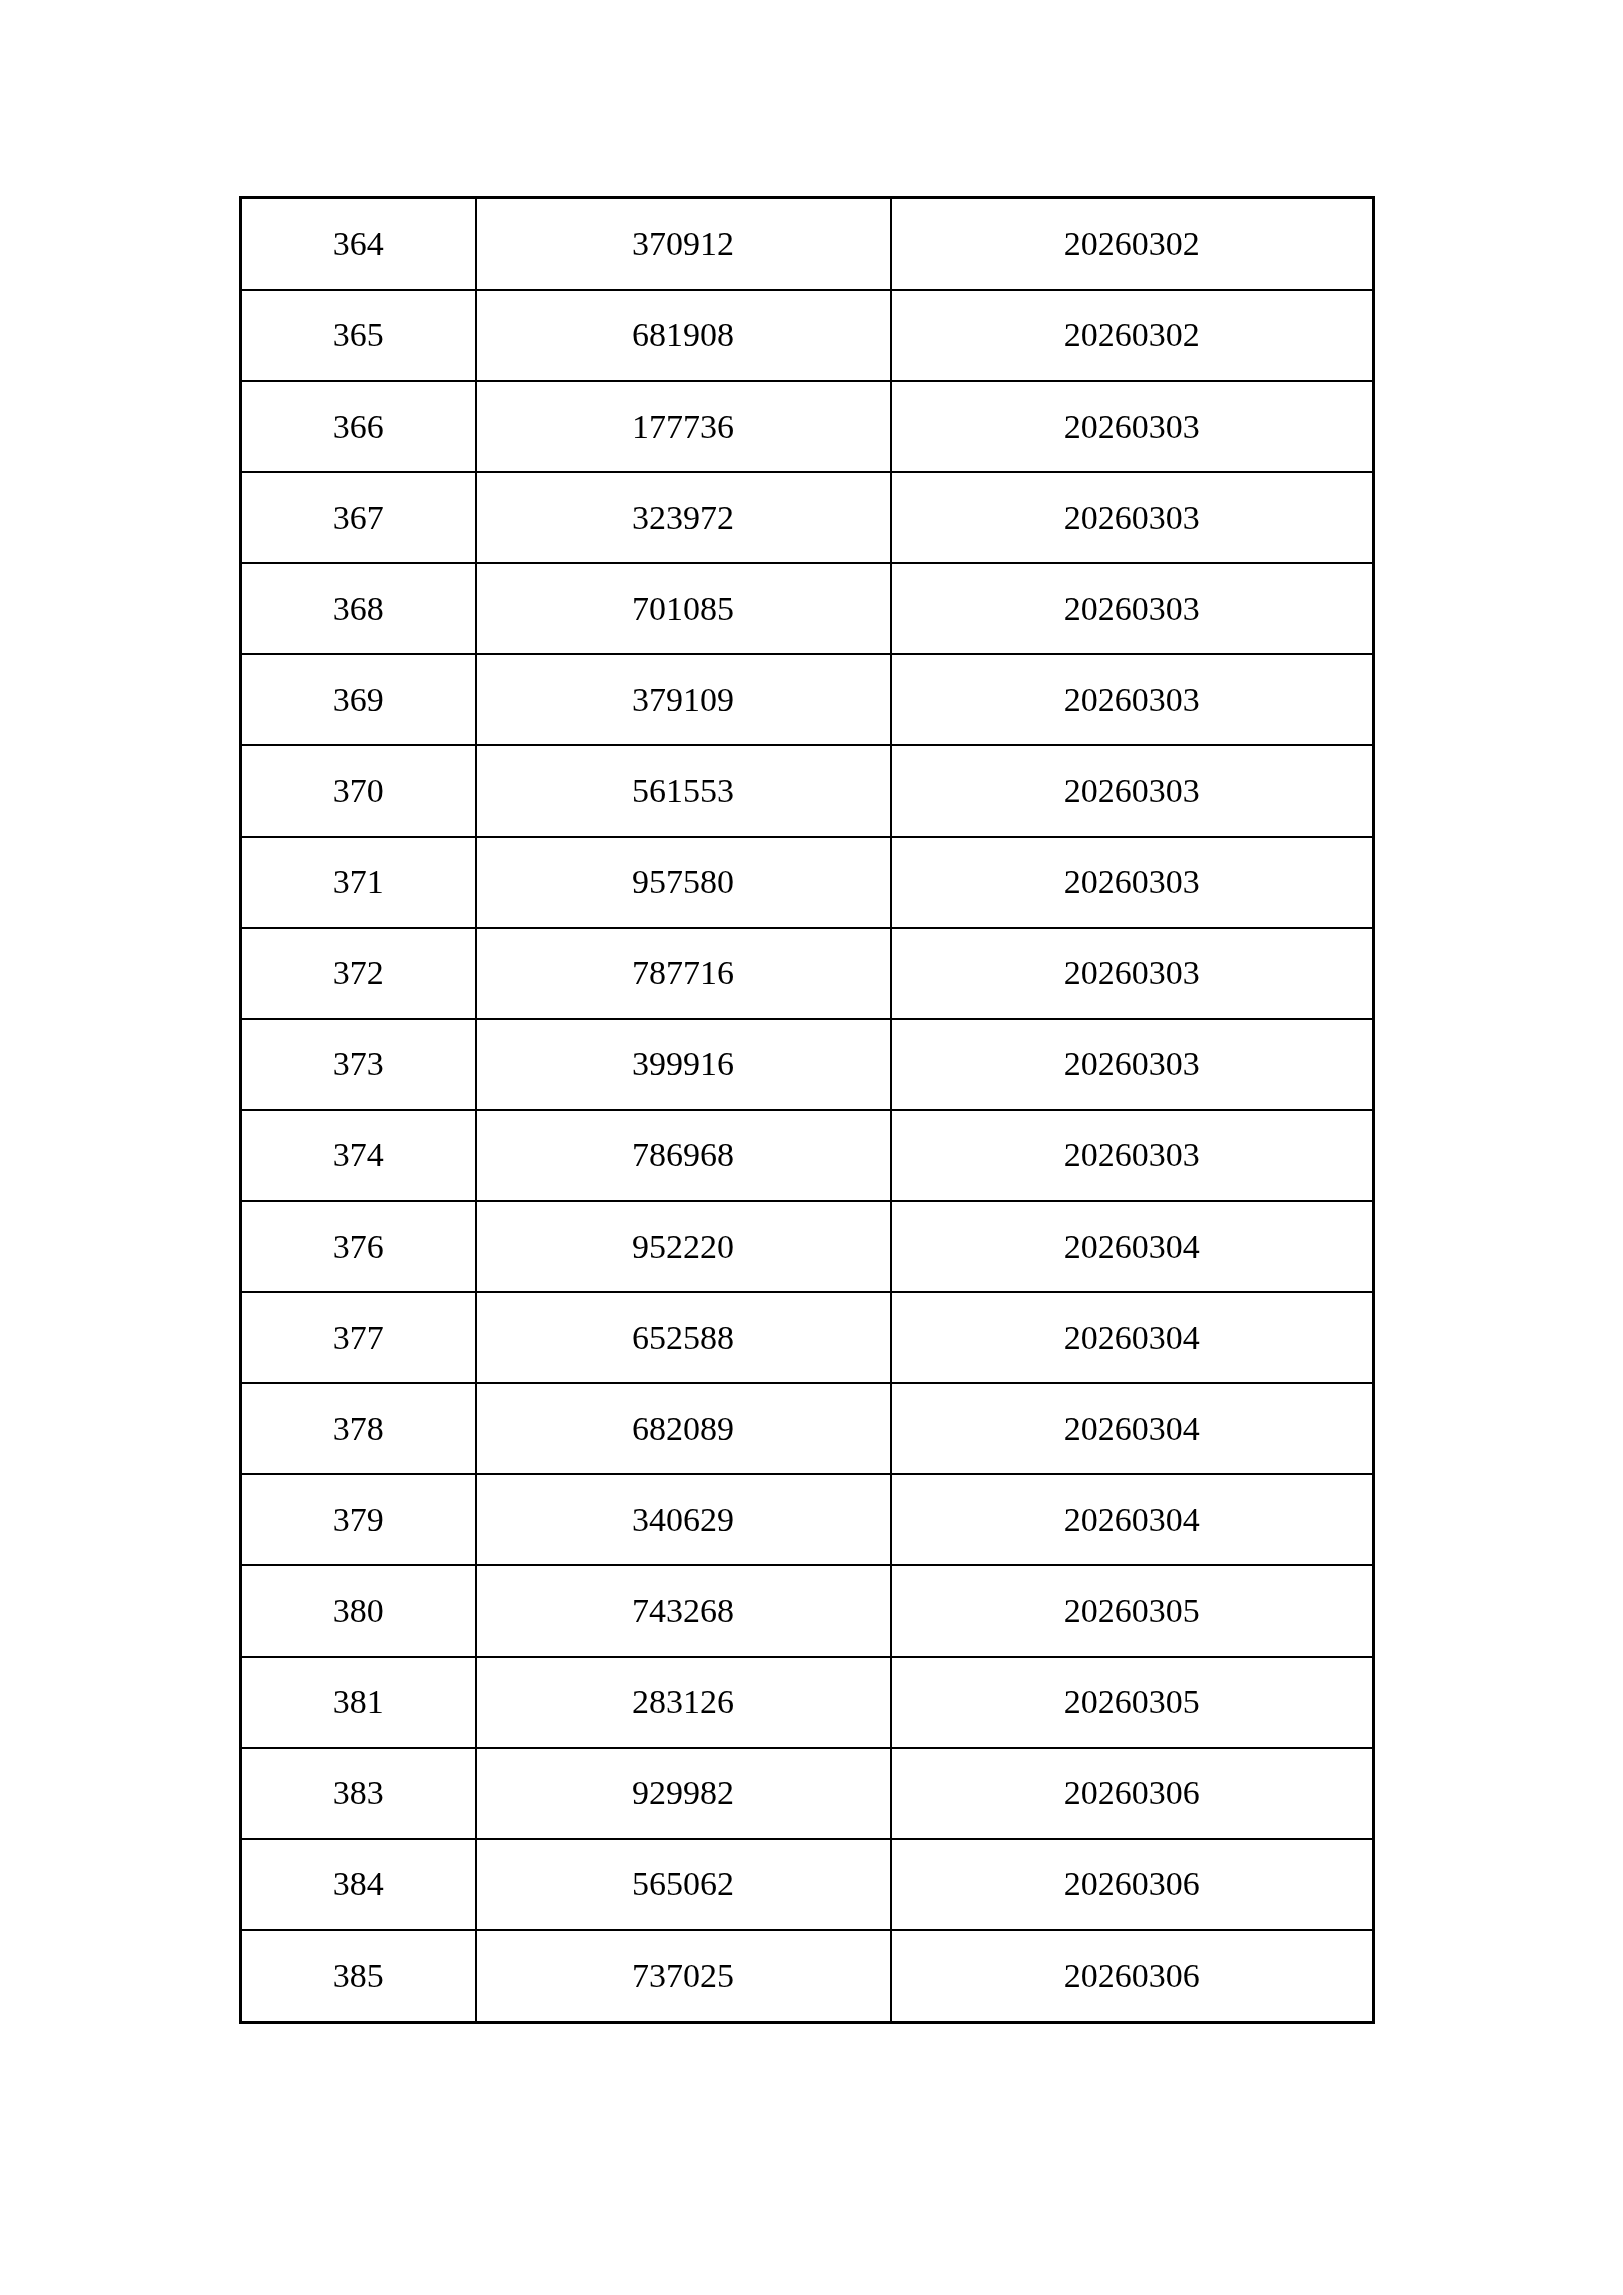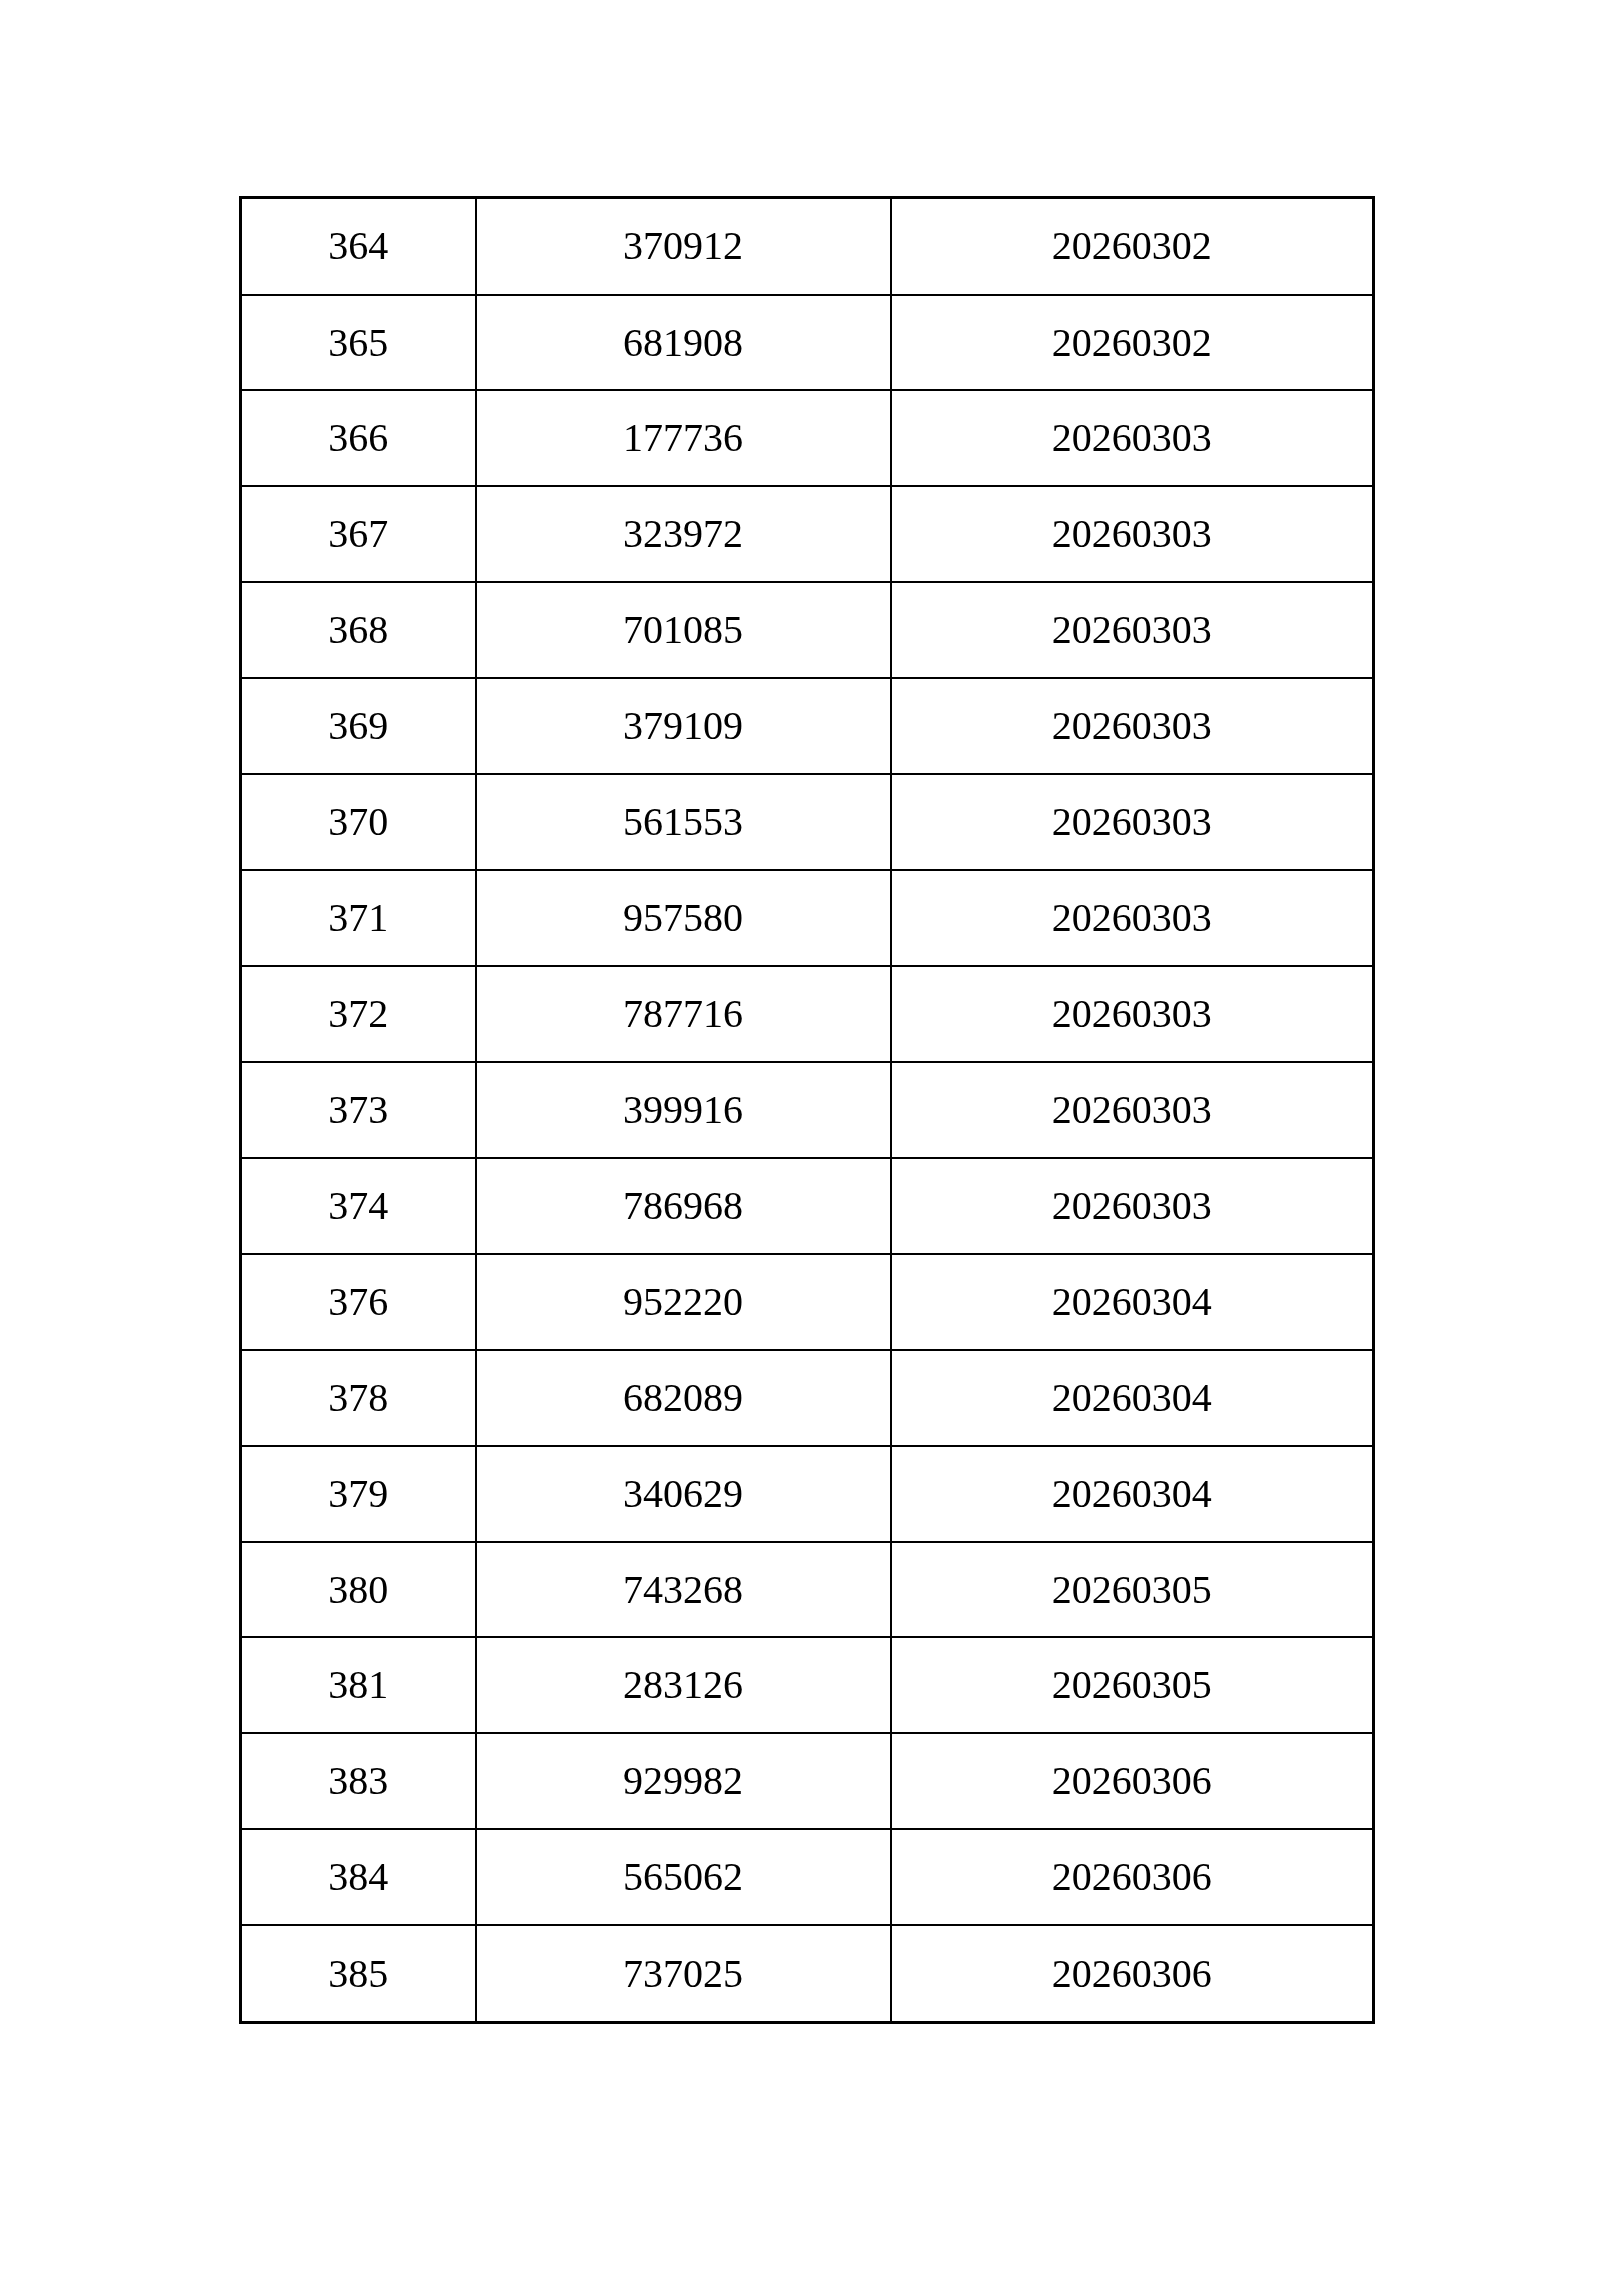--- a/index.html
+++ b/index.html
@@ -17,21 +17,21 @@
   table.data-table {
     position: absolute;
     left: 239px;
     top: 196px;
     width: 1133px;
     height: 1828px;
     border-collapse: collapse;
     table-layout: fixed;
     border: 3.4px solid #000000;
     font-family: "Liberation Serif", "DejaVu Serif", serif;
-    font-size: 40px;
+    font-size: 34px;
     color: #000000;
   }
   table.data-table td {
     border: 2.7px solid #000000;
     text-align: center;
     vertical-align: middle;
     padding: 0;
     line-height: 1;
     overflow: hidden;
     white-space: nowrap;
@@ -105,20 +105,25 @@
           <td>374</td>
           <td>786968</td>
           <td>20260303</td>
         </tr>
         <tr>
           <td>376</td>
           <td>952220</td>
           <td>20260304</td>
         </tr>
         <tr>
+          <td>377</td>
+          <td>652588</td>
+          <td>20260304</td>
+        </tr>
+        <tr>
           <td>378</td>
           <td>682089</td>
           <td>20260304</td>
         </tr>
         <tr>
           <td>379</td>
           <td>340629</td>
           <td>20260304</td>
         </tr>
         <tr>

